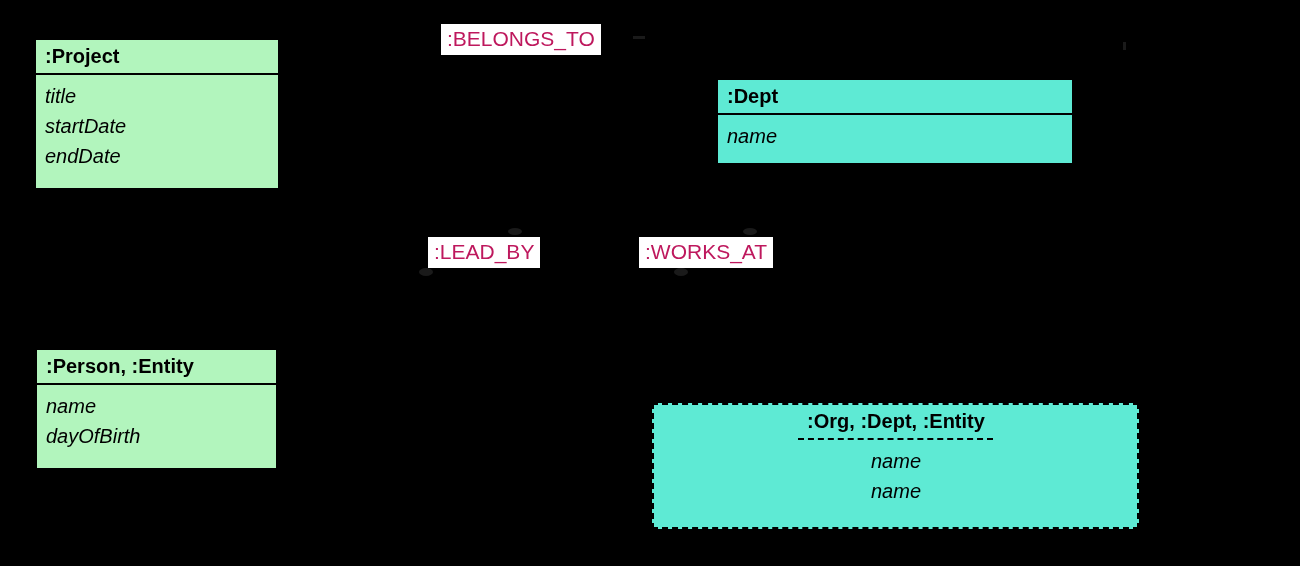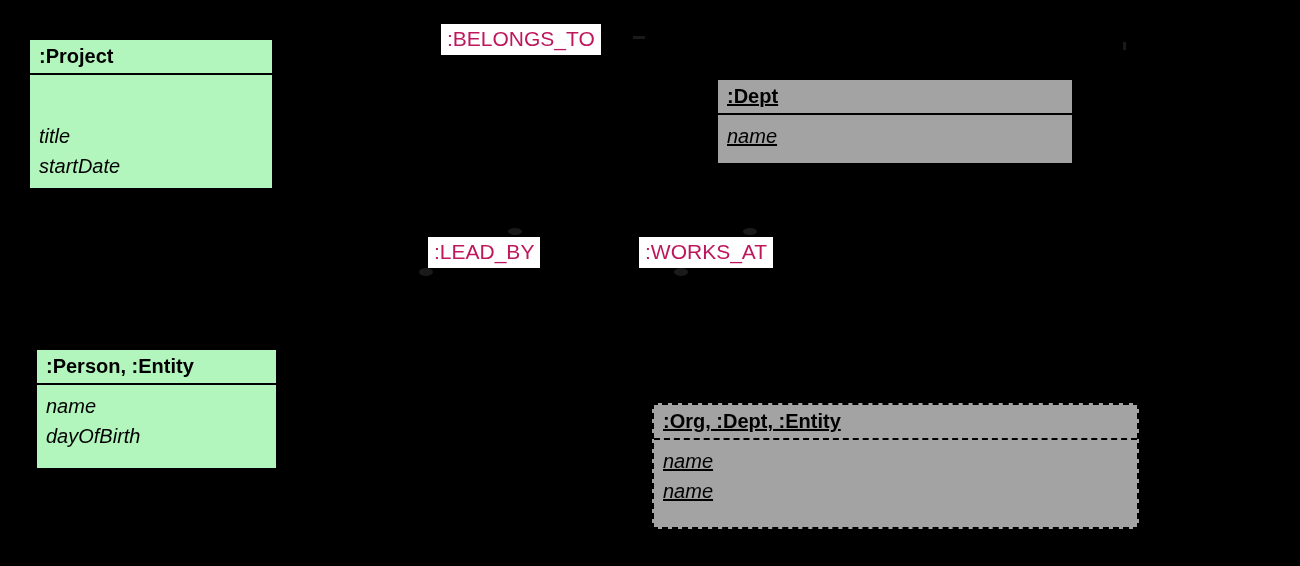--- a/index.html
+++ b/index.html
@@ -49,21 +49,21 @@
   .prop {
     font-size: 20px;
     font-style: italic;
     color: #000000;
     line-height: 1.5;
     white-space: nowrap;
   }
 
   
   .fill-green { background: #b2f5bd; }
-  .fill-yellow { background: #a3a3a3; text-decoration: underline; }
+  .fill-yellow { background: #5eead4; }
 
   
   .rel-label {
     position: absolute;
     background: #ffffff;
     color: #be185d;
     font-size: 21px;
     line-height: 1.22;
     padding: 2px 6px 3px 6px;
     white-space: nowrap;
@@ -80,21 +80,21 @@
 
 <div id="canvas">
 
   <div class="edge-frag" style="left:633px; top:36px; width:12px; height:3px;"></div>
   <div class="edge-frag" style="left:508px; top:228px; width:14px; height:7px; border-radius:50%;"></div>
   <div class="edge-frag" style="left:419px; top:268px; width:14px; height:8px; border-radius:50%;"></div>
   <div class="edge-frag" style="left:743px; top:228px; width:14px; height:7px; border-radius:50%;"></div>
   <div class="edge-frag" style="left:674px; top:268px; width:14px; height:8px; border-radius:50%;"></div>
   <div class="edge-frag" style="left:1123px; top:42px; width:3px; height:8px;"></div>
 
-  <div class="node fill-green" style="left:28px; top:38px; width:246px; height:152px;gap:40px;">
+  <div class="node fill-green" style="left:34px; top:38px; width:246px; height:152px;">
     <div class="node-header">:Project</div>
     <div class="node-props">
       <div class="prop">title</div>
       <div class="prop">startDate</div>
       <div class="prop">endDate</div>
     </div>
   </div>
 
   <div class="node fill-yellow" style="left:716px; top:78px; width:358px; height:87px;">
     <div class="node-header">:Dept</div>
@@ -104,21 +104,21 @@
   </div>
 
   <div class="node fill-green" style="left:35px; top:348px; width:243px; height:122px;">
     <div class="node-header">:Person, :Entity</div>
     <div class="node-props">
       <div class="prop">name</div>
       <div class="prop">dayOfBirth</div>
     </div>
   </div>
 
-  <div class="node fill-yellow dashed" style="left:652px; top:403px; width:487px; height:126px;">
+  <div class="node fill-yellow dashed" style="left:652px; top:403px; width:487px; height:126px;align-items:center;">
     <div class="node-header">:Org, :Dept, :Entity</div>
     <div class="node-props">
       <div class="prop">name</div>
       <div class="prop">name</div>
     </div>
   </div>
 
   <div class="rel-label" style="left:441px; top:24px;">:BELONGS_TO</div>
 
 

